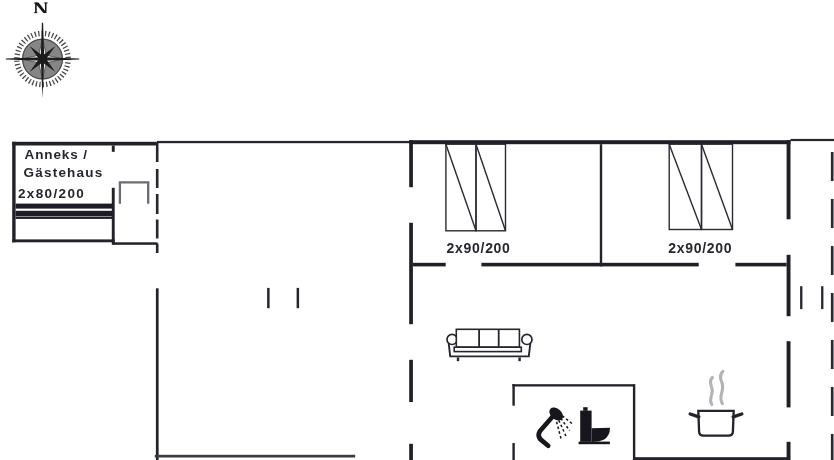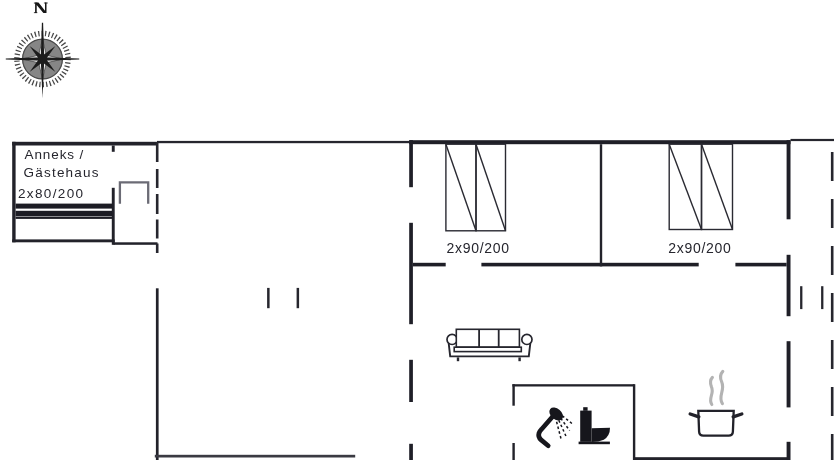--- a/index.html
+++ b/index.html
@@ -1,16 +1,16 @@
 <!DOCTYPE html>
 <html><head>
 <meta charset="utf-8">
 <style>
   html,body{margin:0;padding:0;background:#fff;}
-  #plan{width:676px;height:460px;position:relative;font-family:"Liberation Sans",sans-serif;}
+  #plan{width:676px;height:460px;position:relative;font-family:"Liberation Sans",sans-serif;font-weight:bold;}
   svg text{font-family:"Liberation Sans",sans-serif;fill:#26262e;}
 </style>
 </head>
 <body>
 <div id="plan">
 <svg width="834" height="460" viewBox="0 0 834 460" xmlns="http://www.w3.org/2000/svg">
 <defs>
         <filter id="soft" x="-20%" y="-20%" width="140%" height="140%">
           <feGaussianBlur stdDeviation="0.45"></feGaussianBlur>
         </filter>

